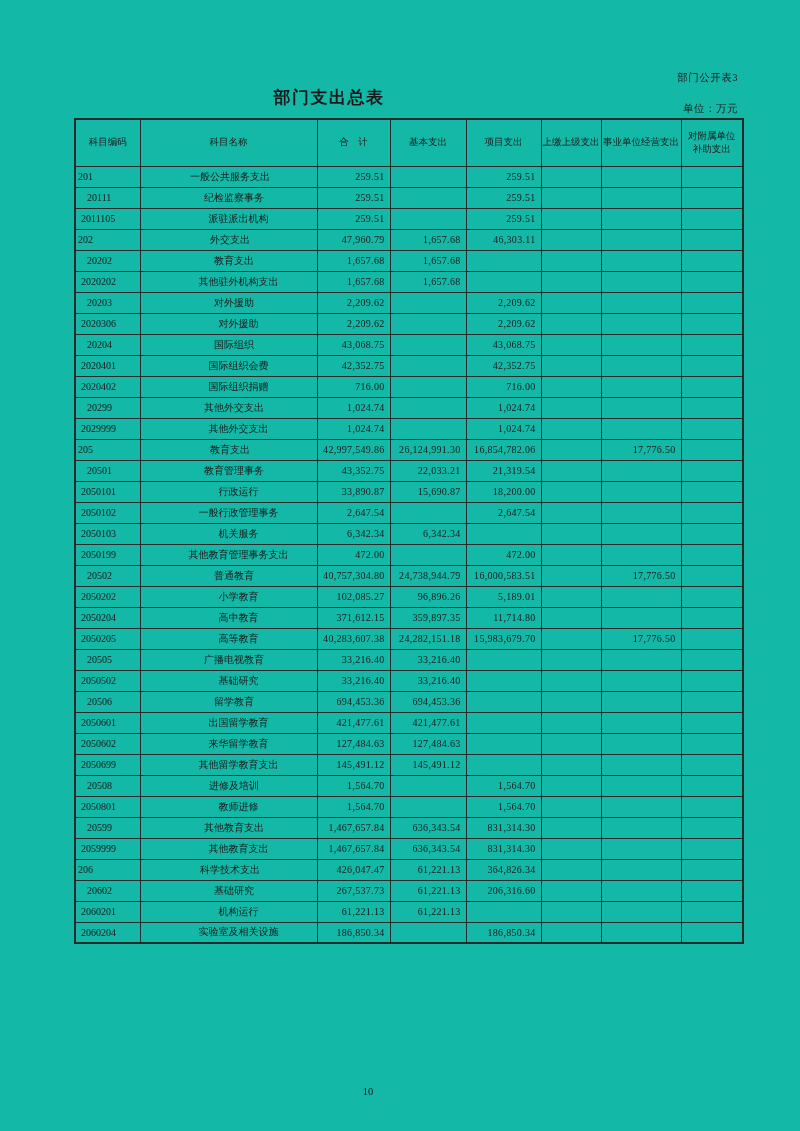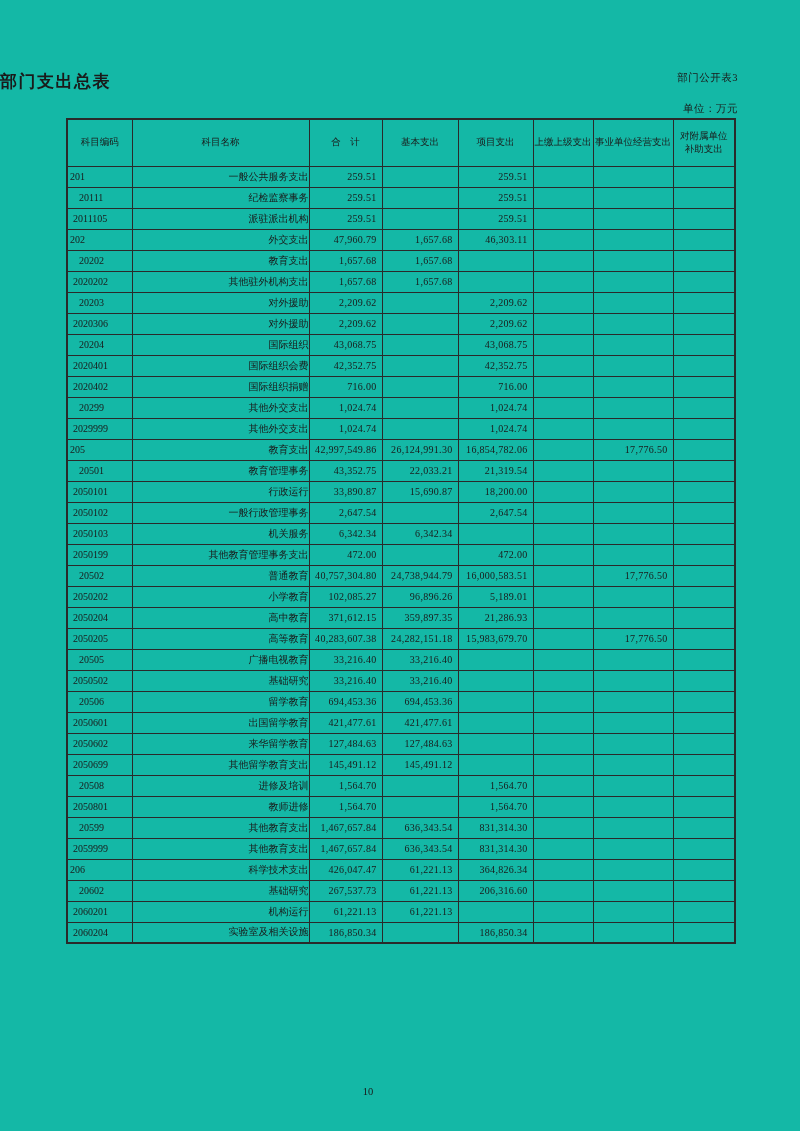--- a/index.html
+++ b/index.html
@@ -9,30 +9,31 @@
     background:#14b8a6;
     color:#1a1a1a;
     font-family:"Liberation Serif","DejaVu Serif",serif;
     overflow:hidden;
   }
   .doc-label {
     position:absolute; top:71px; right:62px;
     font-size:10.5px; letter-spacing:0.5px;
   }
   .title {
-    position:absolute; top:70px; left:0; width:658px;
+    position:absolute; top:86px; left:0; width:658px;
+    text-align:center;
     font-family:"Liberation Sans","DejaVu Sans",sans-serif;
     font-size:17px; font-weight:bold; letter-spacing:1.5px;
   }
   .unit-label {
     position:absolute; top:102px; right:62px;
     font-size:10.5px; letter-spacing:0.5px;
   }
   table.budget {
-    position:absolute; top:118px; left:66px;
+    position:absolute; top:118px; left:74px;
     width:670px;
     border-collapse:collapse; table-layout:fixed;
     border:2px solid #2a2a2a;
   }
   .budget th, .budget td {
     border:1px solid #2a2a2a;
     padding:0;
     overflow:hidden;
   }
   .budget thead tr { height:47px; }
@@ -43,21 +44,21 @@
     line-height:1.35;
     white-space:nowrap;
   }
   .budget th.wrap { white-space:normal; padding:0 2px; }
   .budget tbody tr { height:21px; }
   .budget td { font-size:10px; white-space:nowrap; }
   td.code { text-align:left; }
   td.code.lvl1 { padding-left:2px; }
   td.code.lvl2 { padding-left:11px; }
   td.code.lvl3 { padding-left:5px; }
-  td.name { text-align:right;font-family:Liberation Mono, monospace; }
+  td.name { text-align:center;font-family:Liberation Mono, monospace; }
   td.name.lvl1 { padding-left:3px; }
   td.name.lvl2 { padding-left:11px; }
   td.name.lvl3 { padding-left:20px; }
   td.num { text-align:right; padding-right:5px; letter-spacing:0.3px; }
   .page-number {
     position:absolute; top:1086px; left:0; width:736px;
     text-align:center; font-size:10.5px;
   }
 </style>
 </head>
@@ -322,21 +323,21 @@
     <td class="num"></td>
     <td class="num"></td>
     <td class="num"></td>
   </tr>
 
   <tr>
     <td class="code lvl3">2050204</td>
     <td class="name lvl3">高中教育</td>
     <td class="num">371,612.15</td>
     <td class="num">359,897.35</td>
-    <td class="num">21,286.93</td>
+    <td class="num">11,714.80</td>
     <td class="num"></td>
     <td class="num"></td>
     <td class="num"></td>
   </tr>
 
   <tr>
     <td class="code lvl3">2050205</td>
     <td class="name lvl3">高等教育</td>
     <td class="num">40,283,607.38</td>
     <td class="num">24,282,151.18</td>

